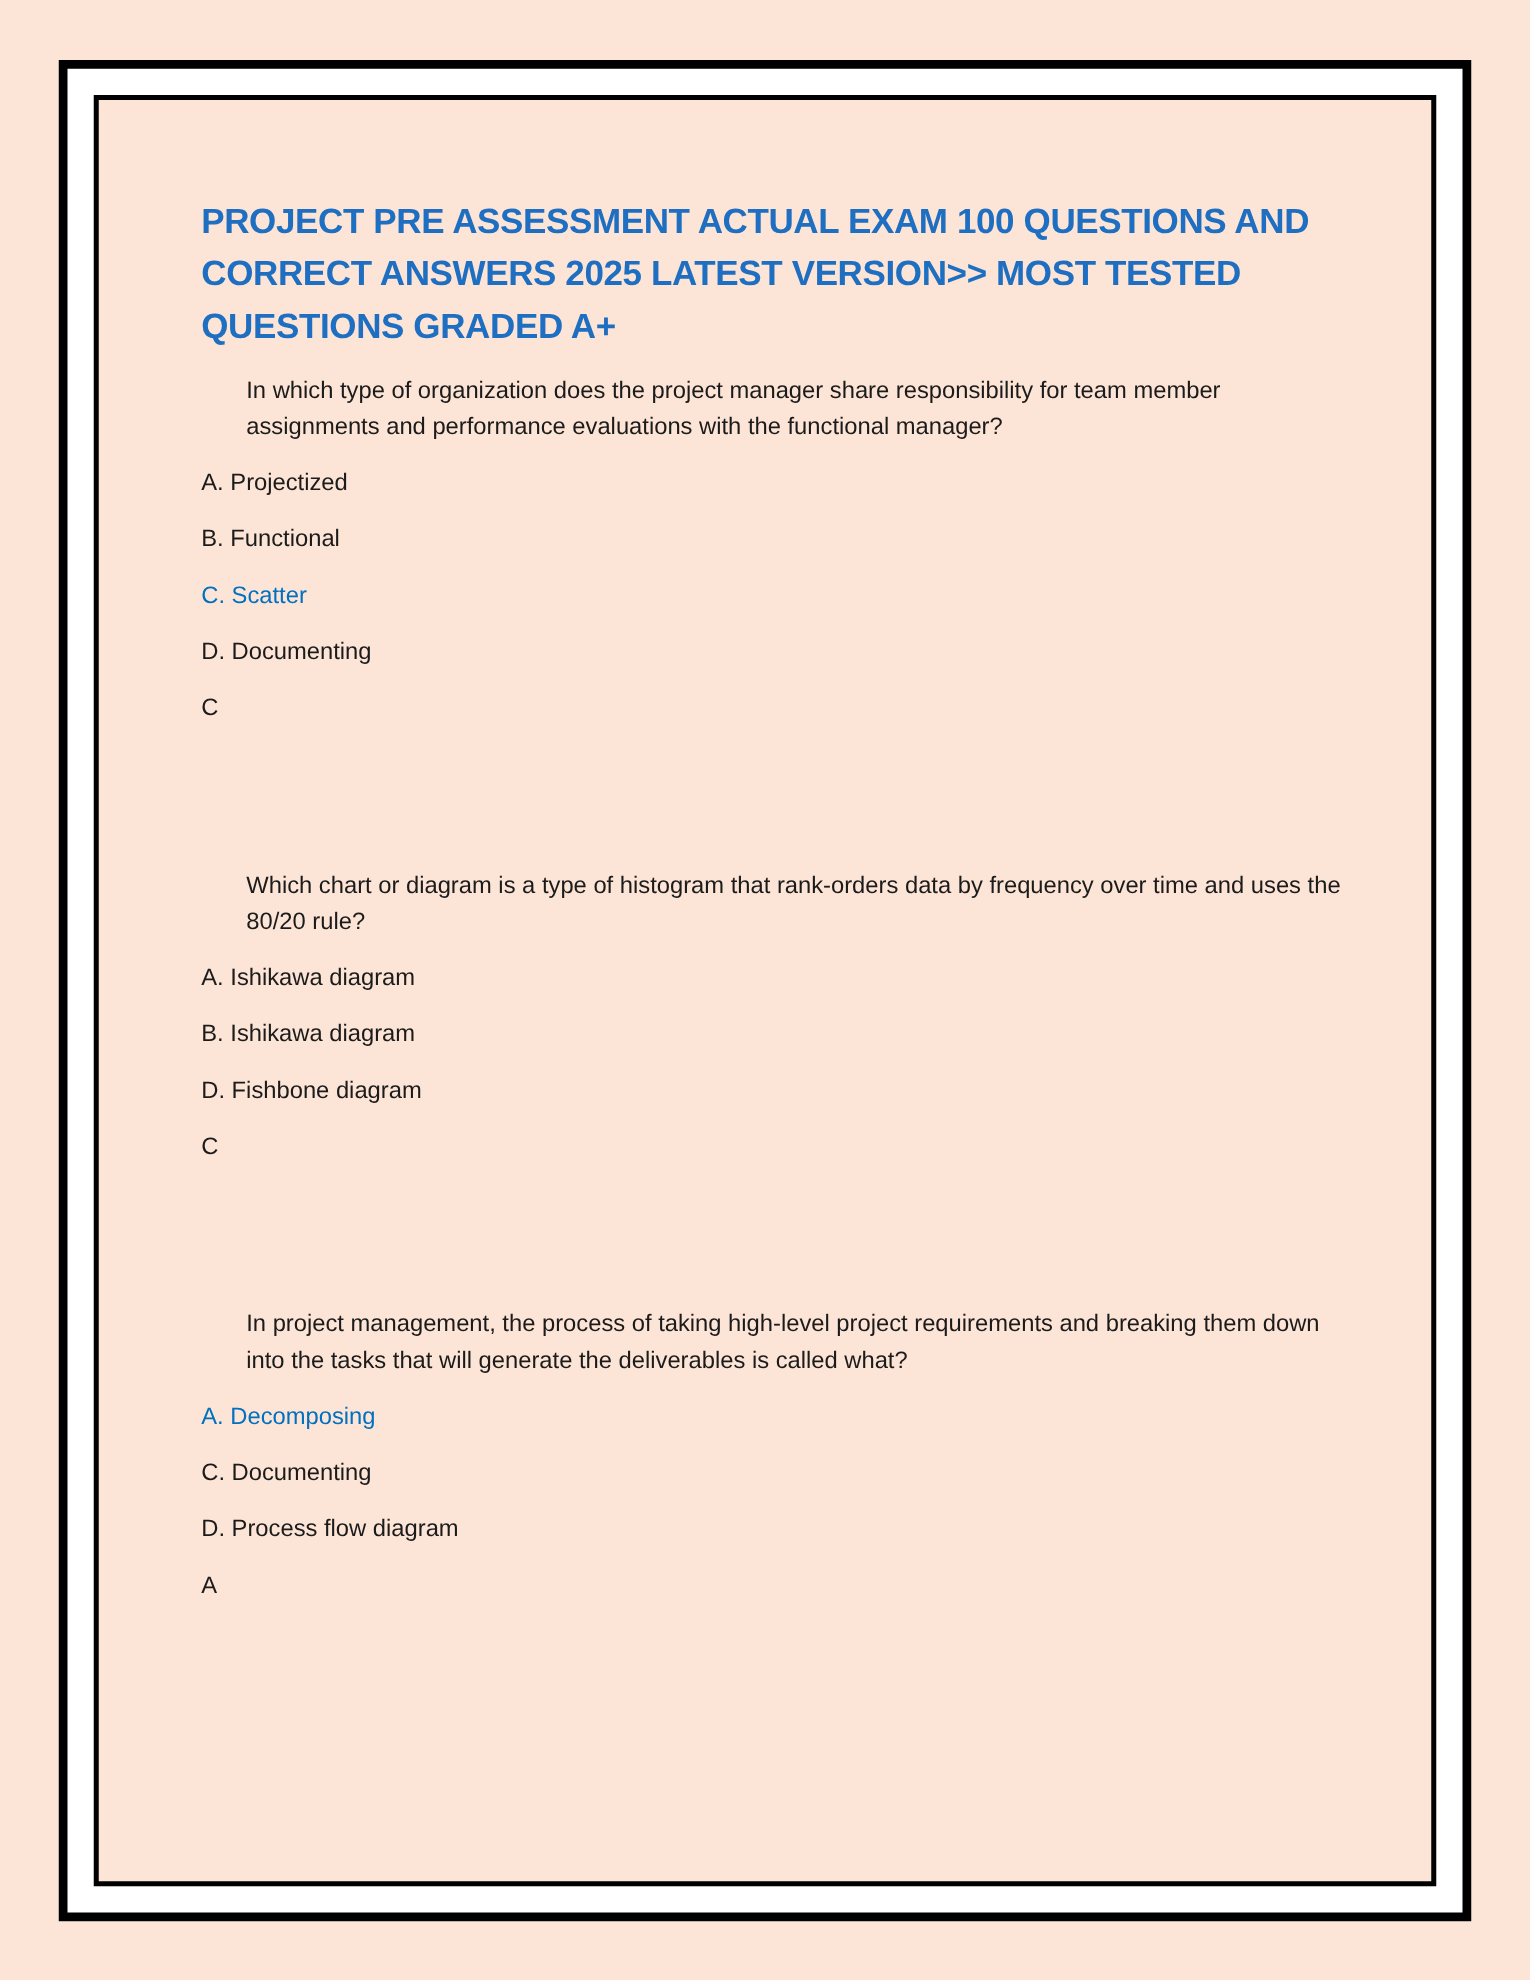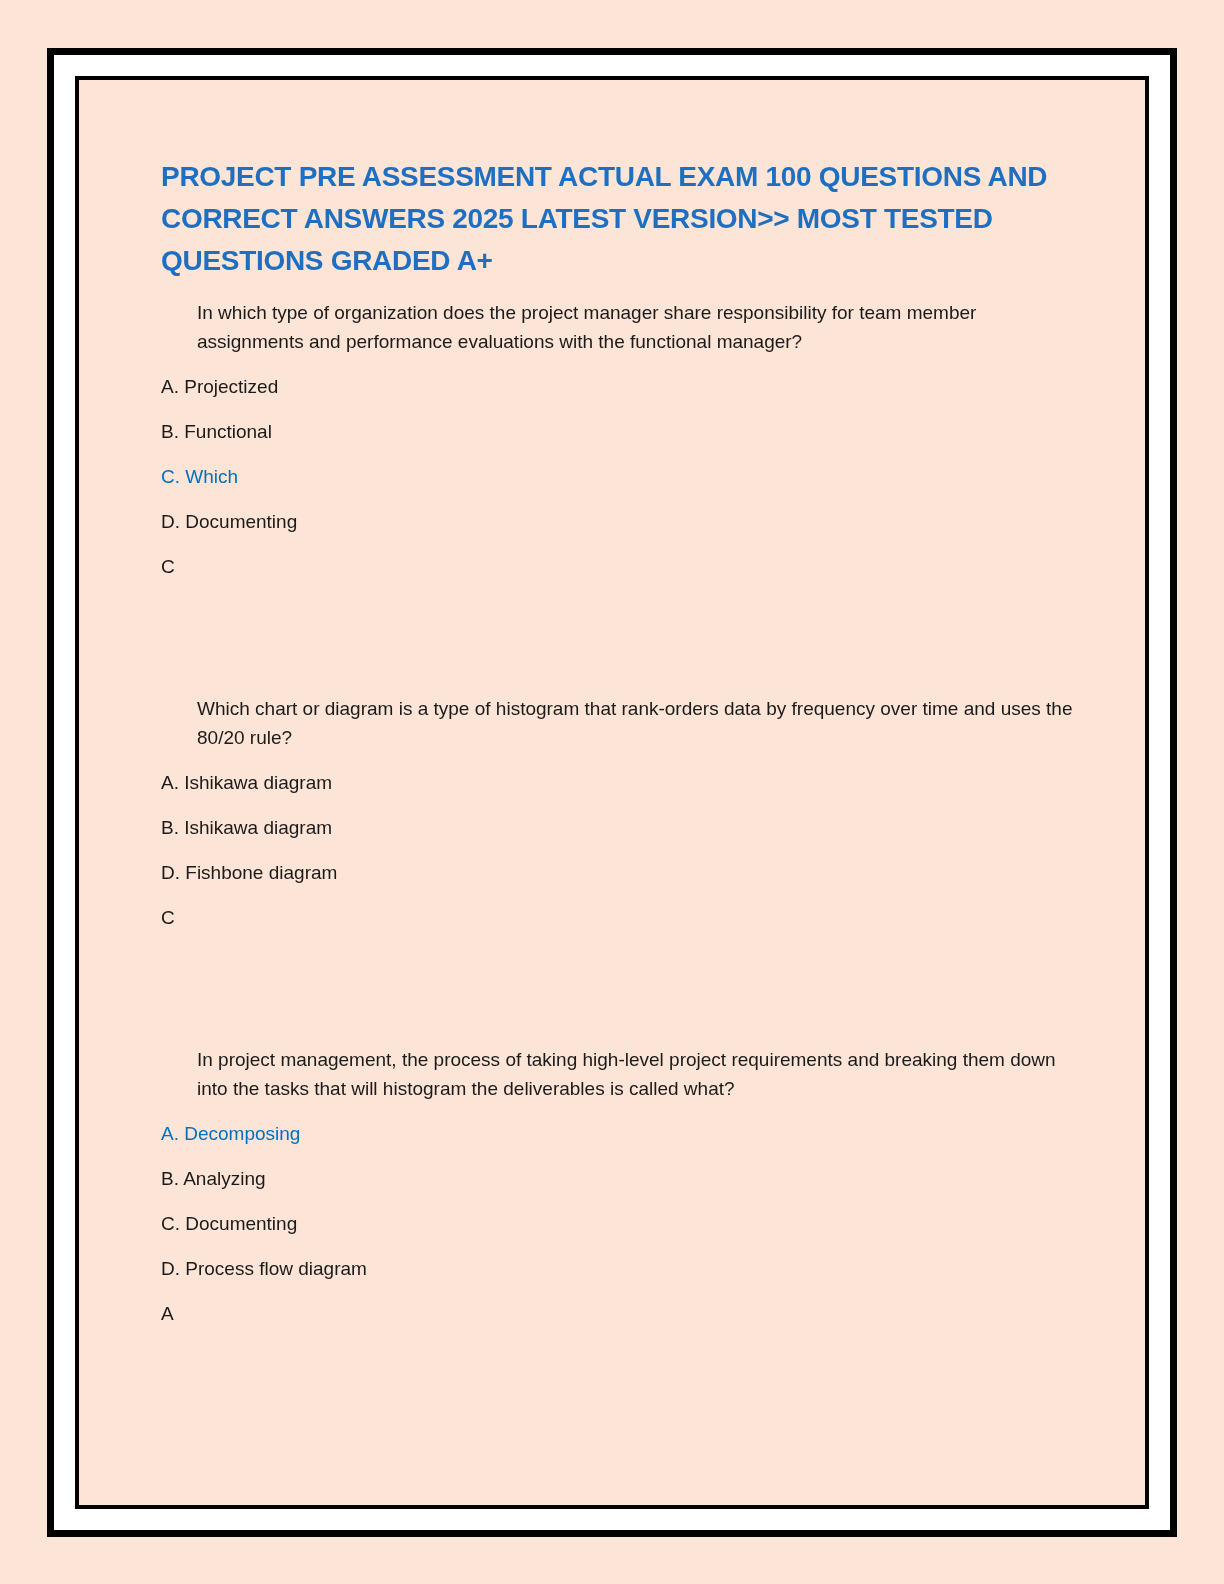--- a/index.html
+++ b/index.html
@@ -86,43 +86,42 @@
       </div>
 
       <div id="questions">
           <div class="question-block">
             <div class="question-text">
               <div class="line">In which type of organization does the project manager share responsibility for team member</div>
               <div class="line">assignments and performance evaluations with the functional manager?</div>
             </div>
             <div class="option">A. Projectized</div>
             <div class="option">B. Functional</div>
-            <div class="option highlighted">C. Which</div>
+            <div class="option highlighted">C. Scatter</div>
             <div class="option">D. Documenting</div>
             <div class="answer-key">C</div>
           </div>
           <div class="q-spacer"></div>
           <div class="question-block">
             <div class="question-text">
               <div class="line">Which chart or diagram is a type of histogram that rank-orders data by frequency over time and uses the</div>
               <div class="line">80/20 rule?</div>
             </div>
             <div class="option">A. Ishikawa diagram</div>
             <div class="option">B. Ishikawa diagram</div>
             <div class="option">D. Fishbone diagram</div>
             <div class="answer-key">C</div>
           </div>
           <div class="q-spacer"></div>
           <div class="question-block">
             <div class="question-text">
               <div class="line">In project management, the process of taking high-level project requirements and breaking them down</div>
-              <div class="line">into the tasks that will histogram the deliverables is called what?</div>
+              <div class="line">into the tasks that will generate the deliverables is called what?</div>
             </div>
             <div class="option highlighted">A. Decomposing</div>
-            <div class="option">B. Analyzing</div>
             <div class="option">C. Documenting</div>
             <div class="option">D. Process flow diagram</div>
             <div class="answer-key">A</div>
           </div>
         </div>
 
     </div>
   </div>
 </div>
 

